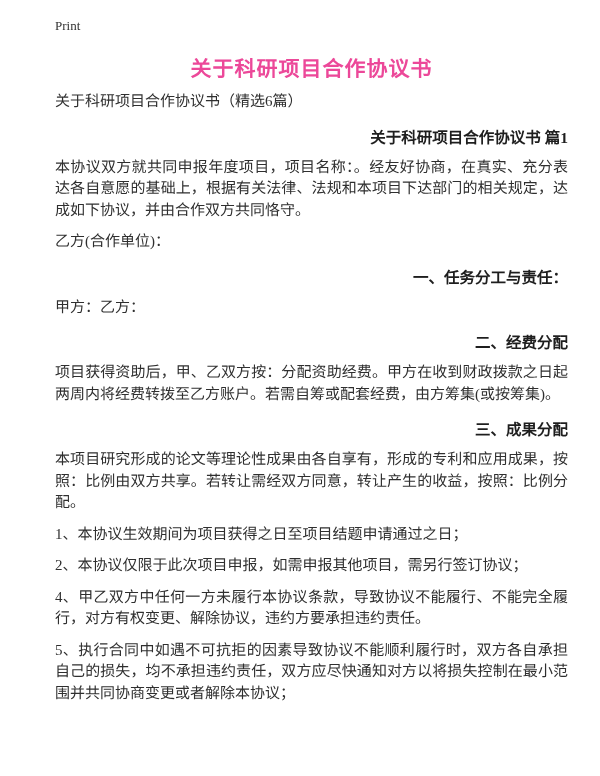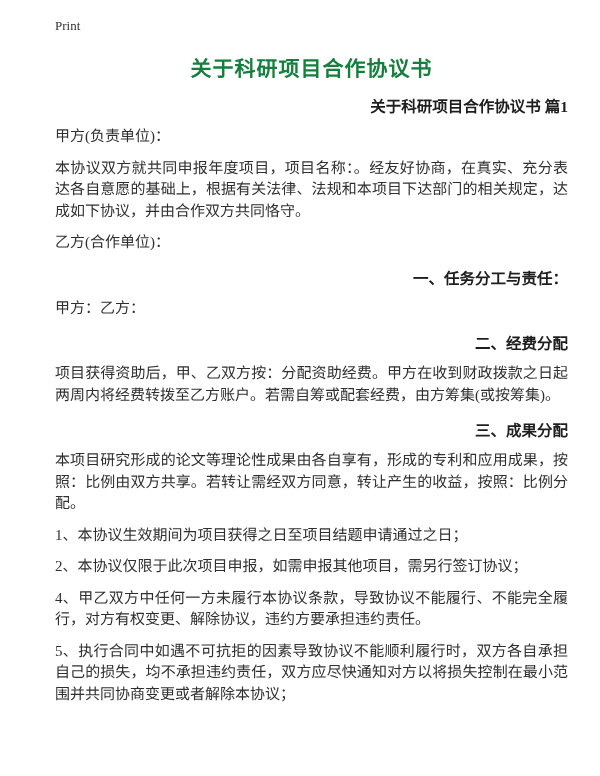--- a/index.html
+++ b/index.html
@@ -23,21 +23,21 @@
   .print-label {
     font-size: 13px;
     color: #333333;
     margin: 0 0 14px 0;
     cursor: pointer;
   }
   .doc-title {
     font-size: 21px;
     font-weight: bold;
     text-align: center;
-    color: #15803d;
+    color: #ec4899;
     margin: 18px 0 8px 0;
     letter-spacing: 1px;
   }
   .para {
     font-size: 15px;
     line-height: 21.5px;
     margin: 9px 0 10px 0;
     text-align: justify;
     color: #2f2f2f;
   }
@@ -58,24 +58,24 @@
 </style>
 </head>
 <body>
 
 <div class="page">
 
   <div class="print-label">Print</div>
 
   <div class="doc-title">关于科研项目合作协议书</div>
 
+  <div class="para">关于科研项目合作协议书（精选6篇）</div>
 
   <div class="heading">关于科研项目合作协议书 篇1</div>
 
-  <div class="para">甲方(负责单位)：</div>
 
   <div class="para">本协议双方就共同申报年度项目，项目名称：。经友好协商，在真实、充分表达各自意愿的基础上，根据有关法律、法规和本项目下达部门的相关规定，达成如下协议，并由合作双方共同恪守。</div>
 
   <div class="para">乙方(合作单位)：</div>
 
   <div class="heading">一、任务分工与责任：</div>
 
   <div class="para">甲方：乙方：</div>
 
   <div class="heading">二、经费分配</div>

